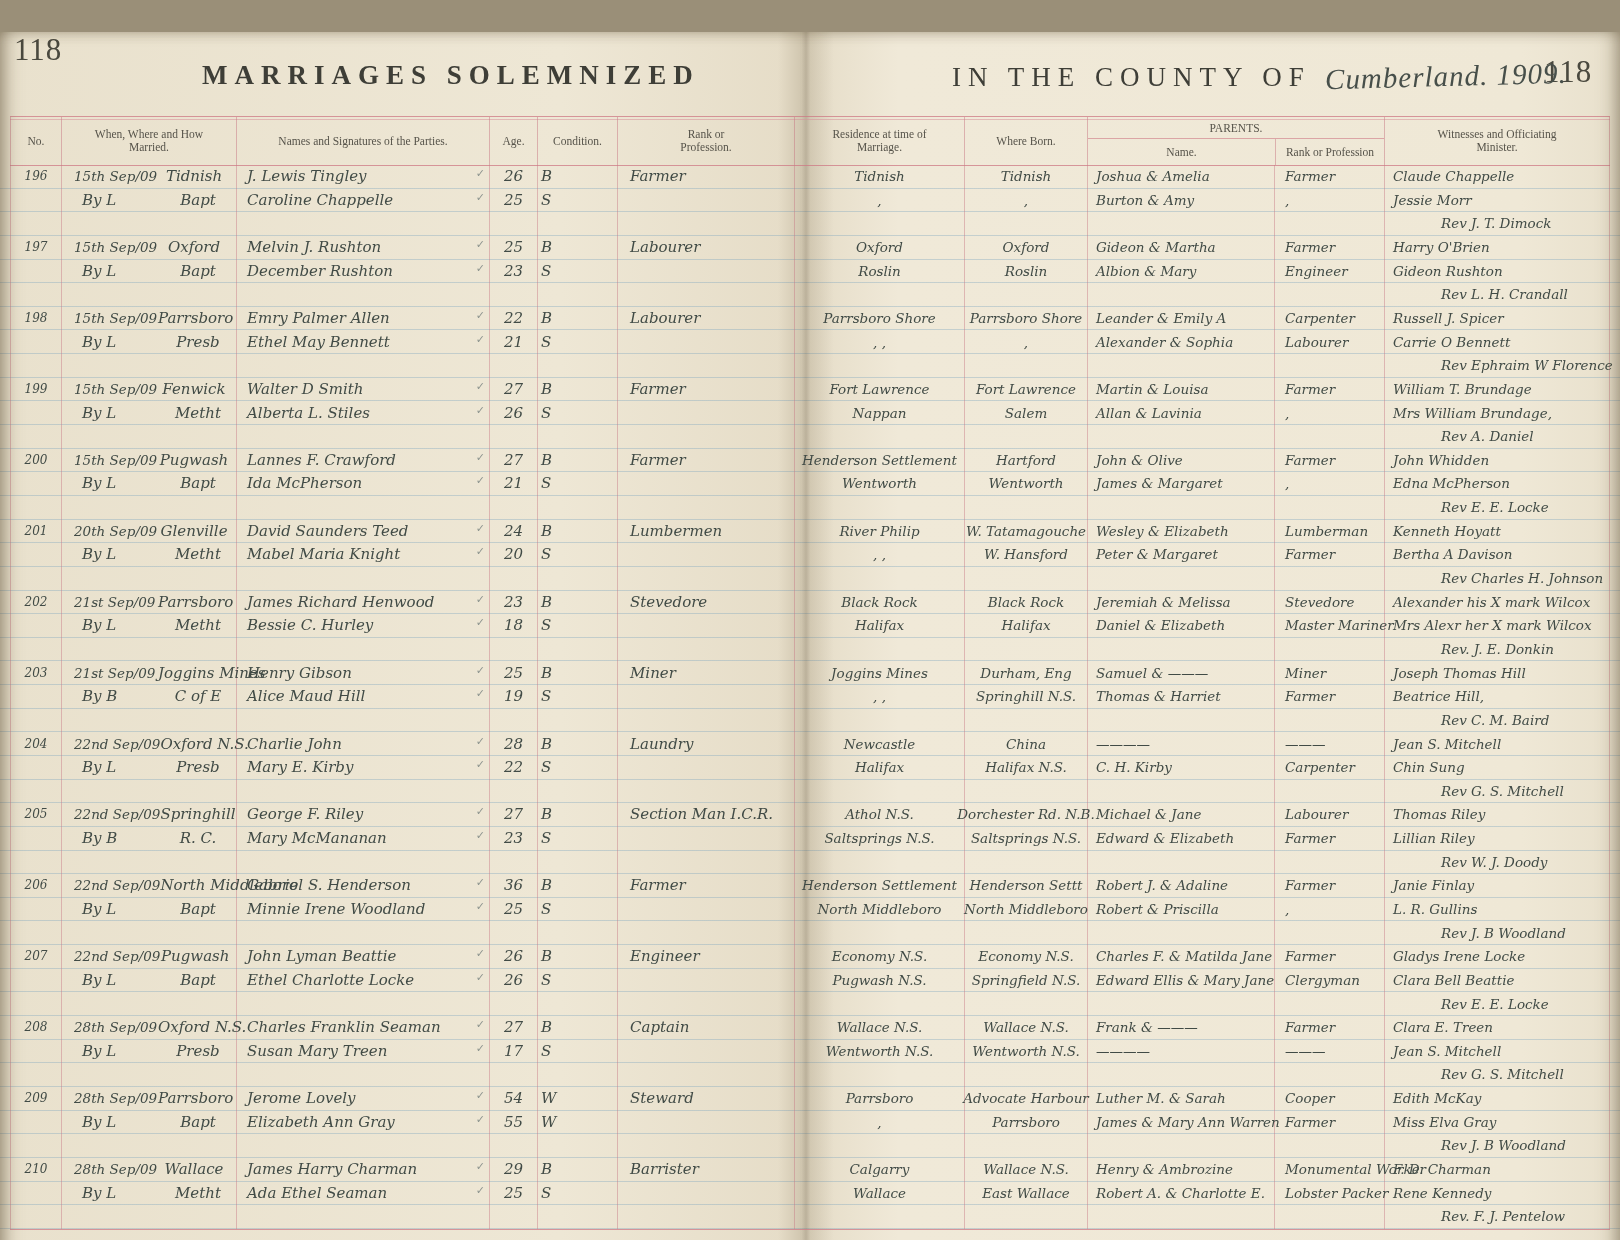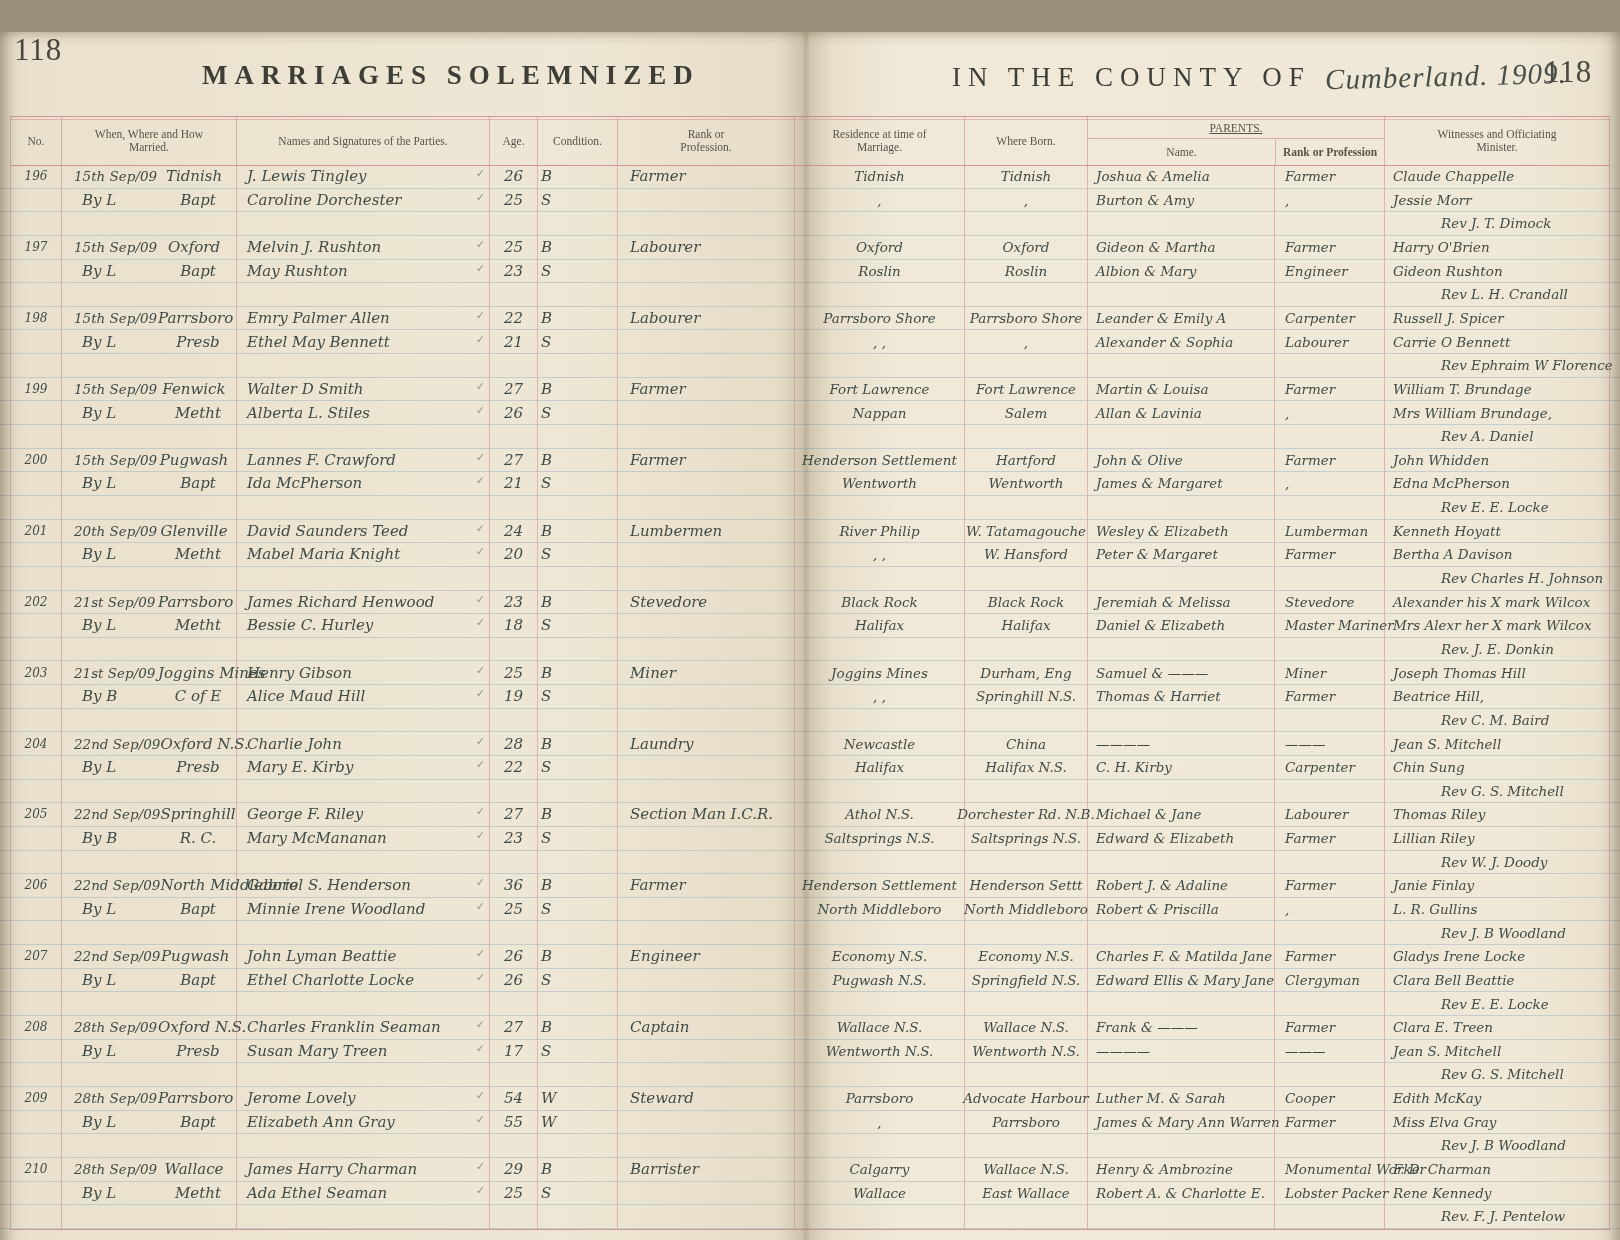--- a/index.html
+++ b/index.html
@@ -24,24 +24,24 @@
   .title{position:absolute;font-size:27px;color:#3e3e37;letter-spacing:7px;z-index:10;white-space:nowrap;}
   .script{font-style:italic;letter-spacing:1px;font-size:29px;color:#474f4a;transform:rotate(-1.5deg);display:inline-block;margin-left:14px;}
   .tbl{position:absolute;left:10px;top:85px;width:1600px;z-index:8;display:grid;
        grid-template-columns:52px 175px 253px 48px 80px 177px 170px 123px 187px 110px 225px;
        grid-template-rows:48px repeat(15,70.93px);}
   .hc{border-right:1px solid rgba(200,120,132,.5);display:flex;align-items:center;justify-content:center;
       text-align:center;font-size:11.5px;color:#56534a;line-height:13px;}
   .hc.first{border-left:1px solid rgba(200,120,132,.5);}
   .hc span{display:inline-block;} 
   .grp{border-right:1px solid rgba(200,120,132,.5);display:flex;flex-direction:column;font-size:11.5px;color:#56534a;}
-  .grp .top{flex:0 0 21px;display:flex;align-items:center;justify-content:center;border-bottom:1px solid rgba(205,120,132,.6);text-decoration:underline;}
+  .grp .top{flex:0 0 21px;display:flex;align-items:center;justify-content:center;border-bottom:1px solid rgba(205,120,132,.6);}
   .grp .bot{flex:1;display:flex;}
   .grp .bot .nm{flex:0 0 187px;display:flex;align-items:center;justify-content:center;border-right:1px solid rgba(200,120,132,.5);}
-  .grp .bot .rk{flex:1;display:flex;align-items:center;justify-content:center;font-weight:bold;}
+  .grp .bot .rk{flex:1;display:flex;align-items:center;justify-content:center;}
   .row{display:contents;}
   .c{border-right:1px solid rgba(200,120,132,.45);position:relative;
      font-family:"DejaVu Serif",serif;font-style:italic;font-size:15px;color:#414b46;
      display:flex;flex-direction:column;overflow:visible;}
   .c.first{border-left:1px solid rgba(200,120,132,.45);}
   .c .ln{height:23.64px;line-height:23.5px;white-space:nowrap;display:flex;align-items:flex-end;}
   .no .ln{justify-content:center;font-size:12px;}
   .when .ln{padding:0 6px;}
   .when .a{flex:0 0 84px;padding-left:6px;}
   .when .b{flex:1;text-align:center;}
@@ -127,21 +127,21 @@
             <span class="a" style="padding-left:14px">By L</span>
             <span class="b">Bapt</span>
           </div>
         </div>
         <div class="c names">
           <div class="ln">
             <span>J. Lewis Tingley</span>
             <span class="chk">✓</span>
           </div>
           <div class="ln">
-            <span>Caroline Dorchester</span>
+            <span>Caroline Chappelle</span>
             <span class="chk">✓</span>
           </div>
         </div>
         <div class="c age">
           <div class="ln">26</div>
           <div class="ln">25</div>
         </div>
         <div class="c cond">
           <div class="ln">B</div>
           <div class="ln">S</div>
@@ -186,21 +186,21 @@
             <span class="a" style="padding-left:14px">By L</span>
             <span class="b">Bapt</span>
           </div>
         </div>
         <div class="c names">
           <div class="ln">
             <span>Melvin J. Rushton</span>
             <span class="chk">✓</span>
           </div>
           <div class="ln">
-            <span>May Rushton</span>
+            <span>December Rushton</span>
             <span class="chk">✓</span>
           </div>
         </div>
         <div class="c age">
           <div class="ln">25</div>
           <div class="ln">23</div>
         </div>
         <div class="c cond">
           <div class="ln">B</div>
           <div class="ln">S</div>

